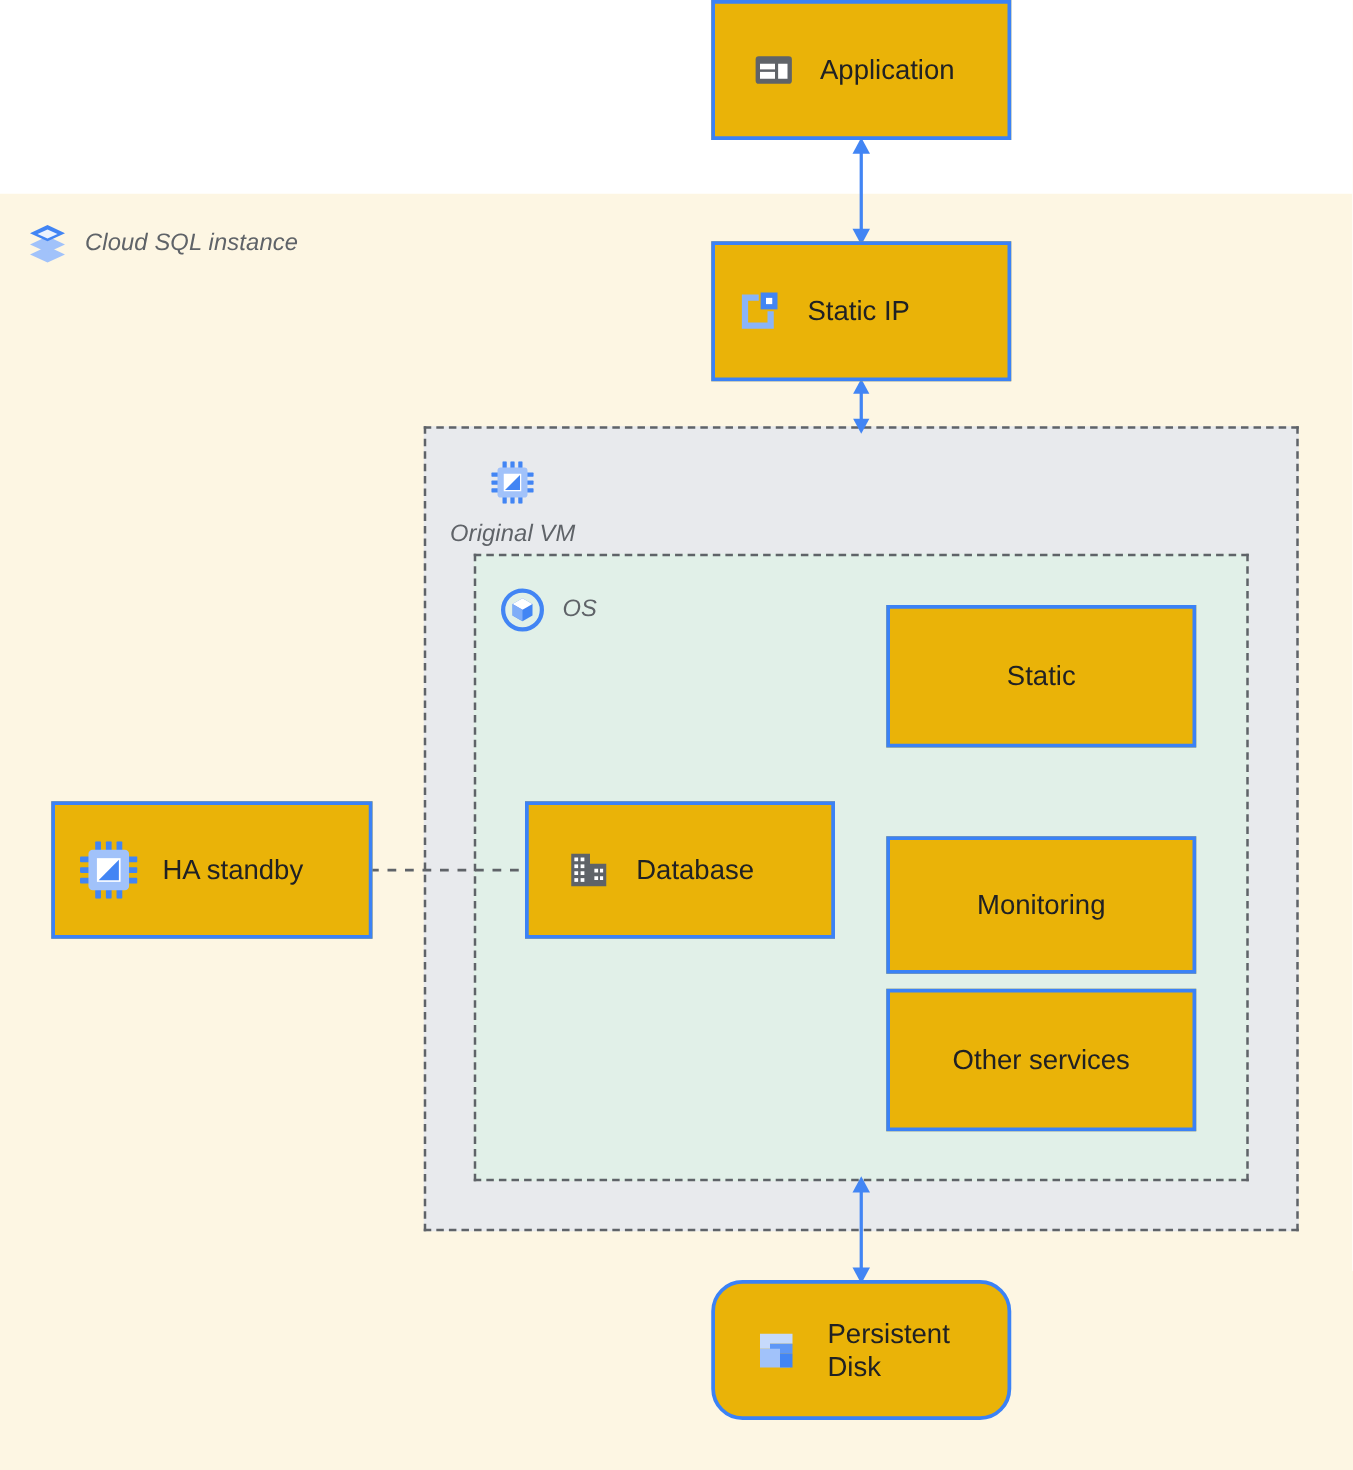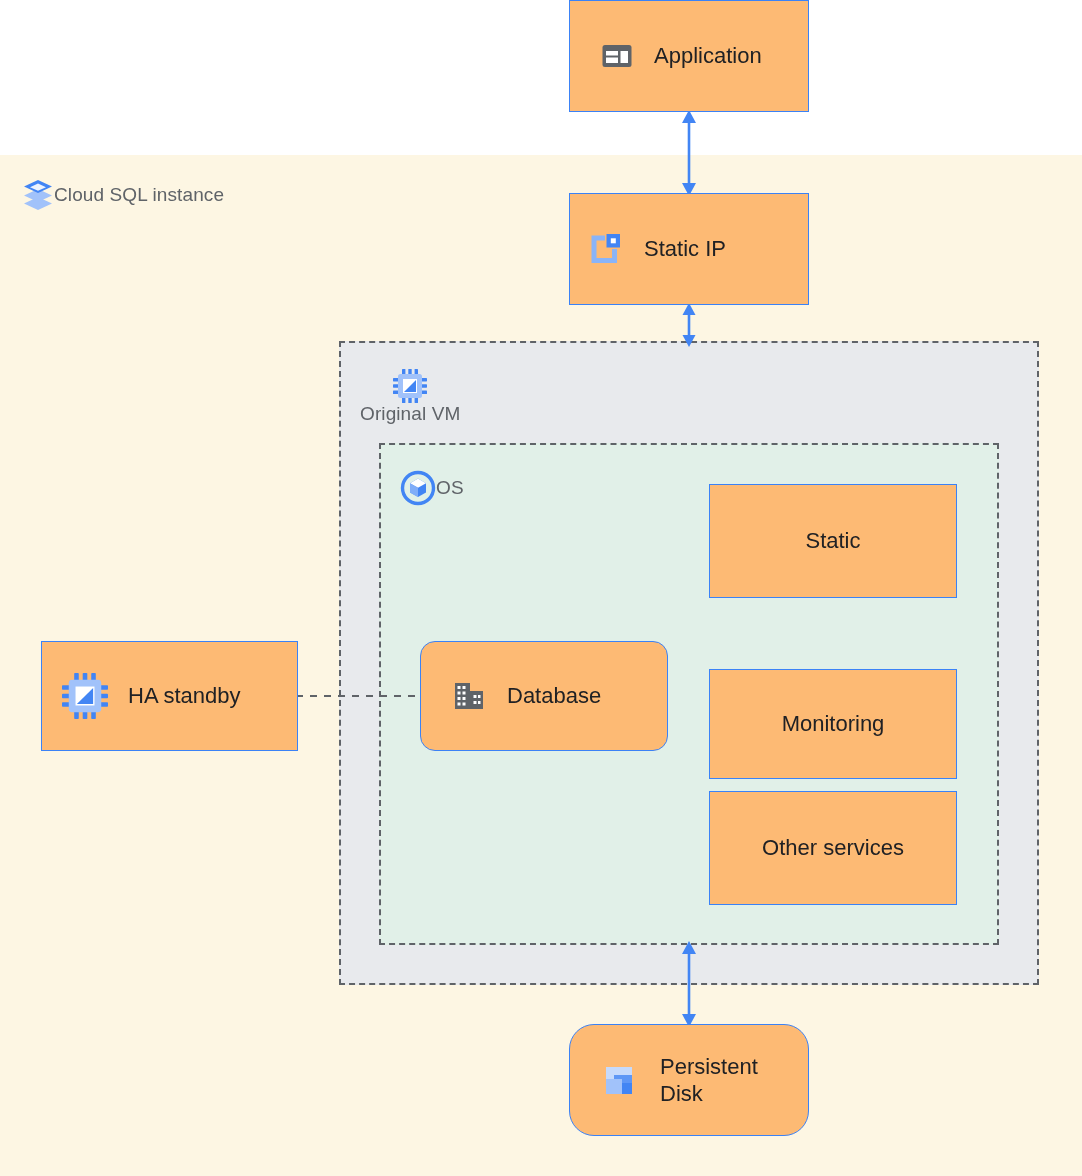--- a/index.html
+++ b/index.html
@@ -26,20 +26,22 @@
     left: 0;
     top: 155px;
     width: 1082px;
     height: 1021px;
     background: #fdf6e3;
   }
   .region-label {
     position: absolute;
     display: flex;
     align-items: center;
+    gap: 14px;
+    font-style: italic;
   }
   .region-label .rl-text {
     font-size: 19px;
     color: #5f6368;
     letter-spacing: 0.1px;
     white-space: nowrap;
   }
   #cloudsql-label {
     left: 22px;
     top: 178px;
@@ -81,22 +83,22 @@
   #os-label {
     left: 400px;
     top: 470px;
     z-index: 6;
   }
   #os-label .rl-text { font-size: 19px; }
 
   
   .node {
     position: absolute;
-    background: #fdba74;
-    border: 1px solid #3b82f6;
+    background: #eab308;
+    border: 3px solid #3b82f6;
     box-sizing: border-box;
     display: flex;
     align-items: center;
     z-index: 5;
   }
   .node .node-label {
     font-size: 22px;
     color: #202124;
     line-height: 1.25;
     white-space: pre-line;
@@ -116,21 +118,21 @@
     flex: 0 0 auto;
     display: flex;
     align-items: center;
     justify-content: center;
   }
 
   
   #node-application { left: 569px; top: 0px;    width: 240px; height: 112px; padding-left: 30px; }
   #node-staticip    { left: 569px; top: 193px;  width: 240px; height: 112px; padding-left: 16px; }
   #node-hastandby   { left: 41px;  top: 641px;  width: 257px; height: 110px; padding-left: 20px; }
-  #node-database    { left: 420px; top: 641px;  width: 248px; height: 110px; padding-left: 30px; border-radius: 15px; }
+  #node-database    { left: 420px; top: 641px;  width: 248px; height: 110px; padding-left: 30px; }
   #node-logging     { left: 709px; top: 484px;  width: 248px; height: 114px; }
   #node-monitoring  { left: 709px; top: 641px;  width: 248px; height: 110px; margin-top: 28px; }
   #node-other       { left: 709px; top: 791px;  width: 248px; height: 114px; }
   #node-pdisk       { left: 569px; top: 1024px; width: 240px; height: 112px; padding-left: 32px; border-radius: 25px; }
 
   
   .connector {
     position: absolute;
     z-index: 4;
     overflow: visible;

